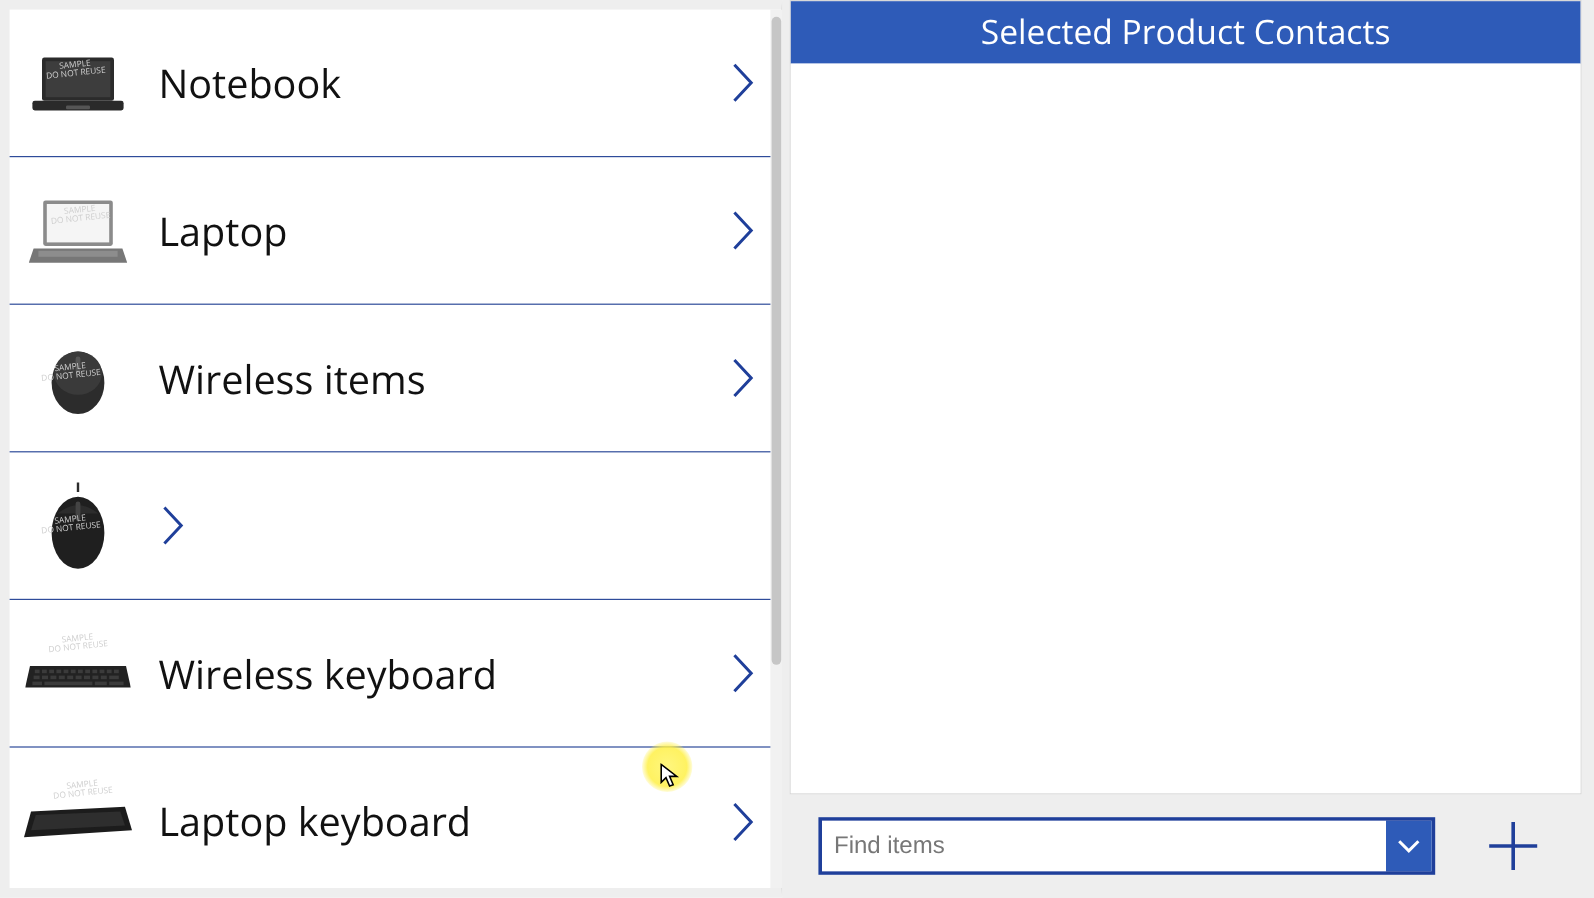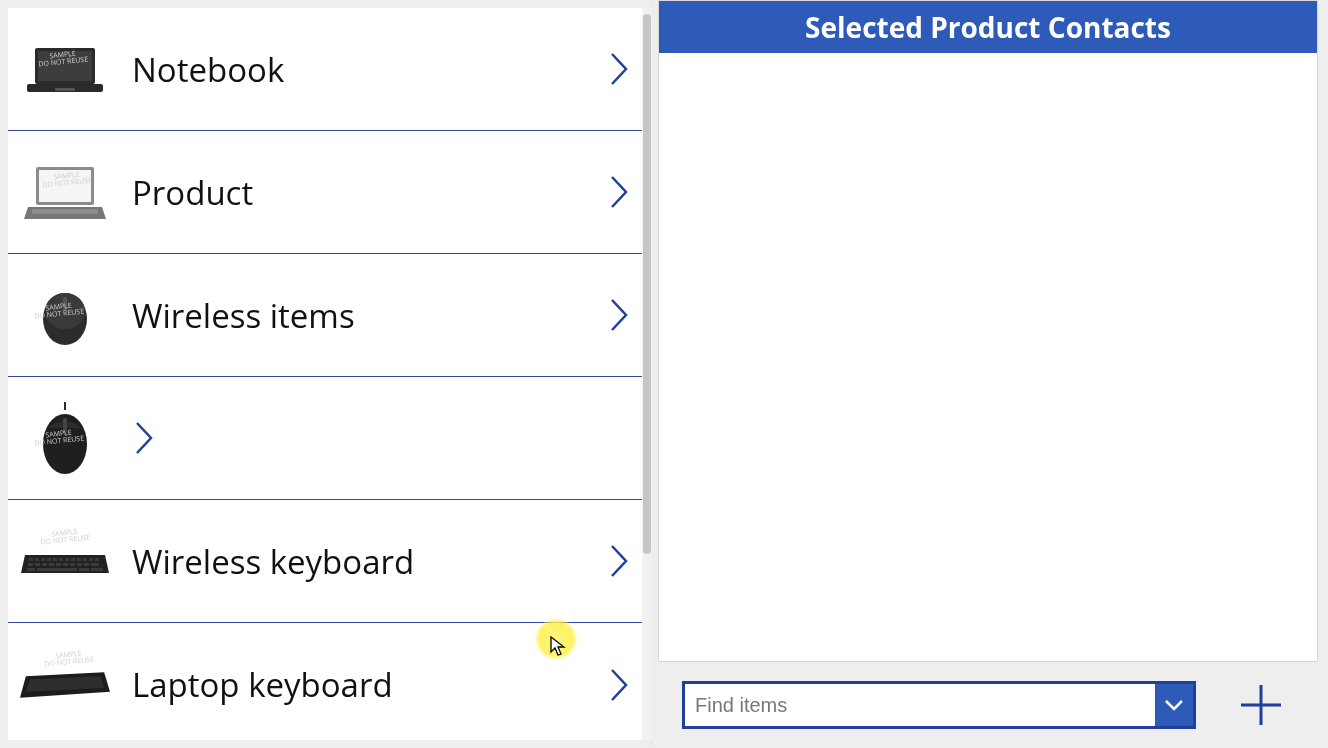--- a/index.html
+++ b/index.html
@@ -86,21 +86,21 @@
     margin-top: 0;
   }
   .right-header {
     height: 52px;
     background: #2e5bb8;
     color: #ffffff;
     font-size: 28px;
     display: flex;
     align-items: center;
     justify-content: center;
-    font-weight: 700;
+    font-weight: 400;
   }
   .right-body {
     height: 608px;
     background: #ffffff;
   }
 
   .bottom-bar {
     position: absolute;
     left: 30px;
     bottom: 18px;
@@ -195,21 +195,21 @@
       <div class="product-row">
         <div class="product-thumb">
           <svg width="82" height="58" viewBox="0 0 82 58">
             <rect x="12" y="4" width="58" height="38" rx="2" fill="#8b8b8b"></rect>
             <rect x="15" y="7" width="52" height="32" fill="#f5f5f5"></rect>
             <polygon points="4,44 78,44 82,56 0,56" fill="#777"></polygon>
             <rect x="8" y="46" width="66" height="5" fill="#8d8d8d"></rect>
           </svg>
           <div class="wm" style="left:22px; top:18px;">SAMPLE<br>DO NOT REUSE</div>
         </div>
-        <div class="product-name">Product</div>
+        <div class="product-name">Laptop</div>
         <div class="chevron">
           <svg width="20" height="34" viewBox="0 0 20 34">
               <polyline points="2,2 16,17 2,32" fill="none" stroke="#1f3f9a" stroke-width="2.5"></polyline>
             </svg>
         </div>
       </div>
 
       <div class="product-row">
         <div class="product-thumb">
           <svg width="70" height="64" viewBox="0 0 70 64">

